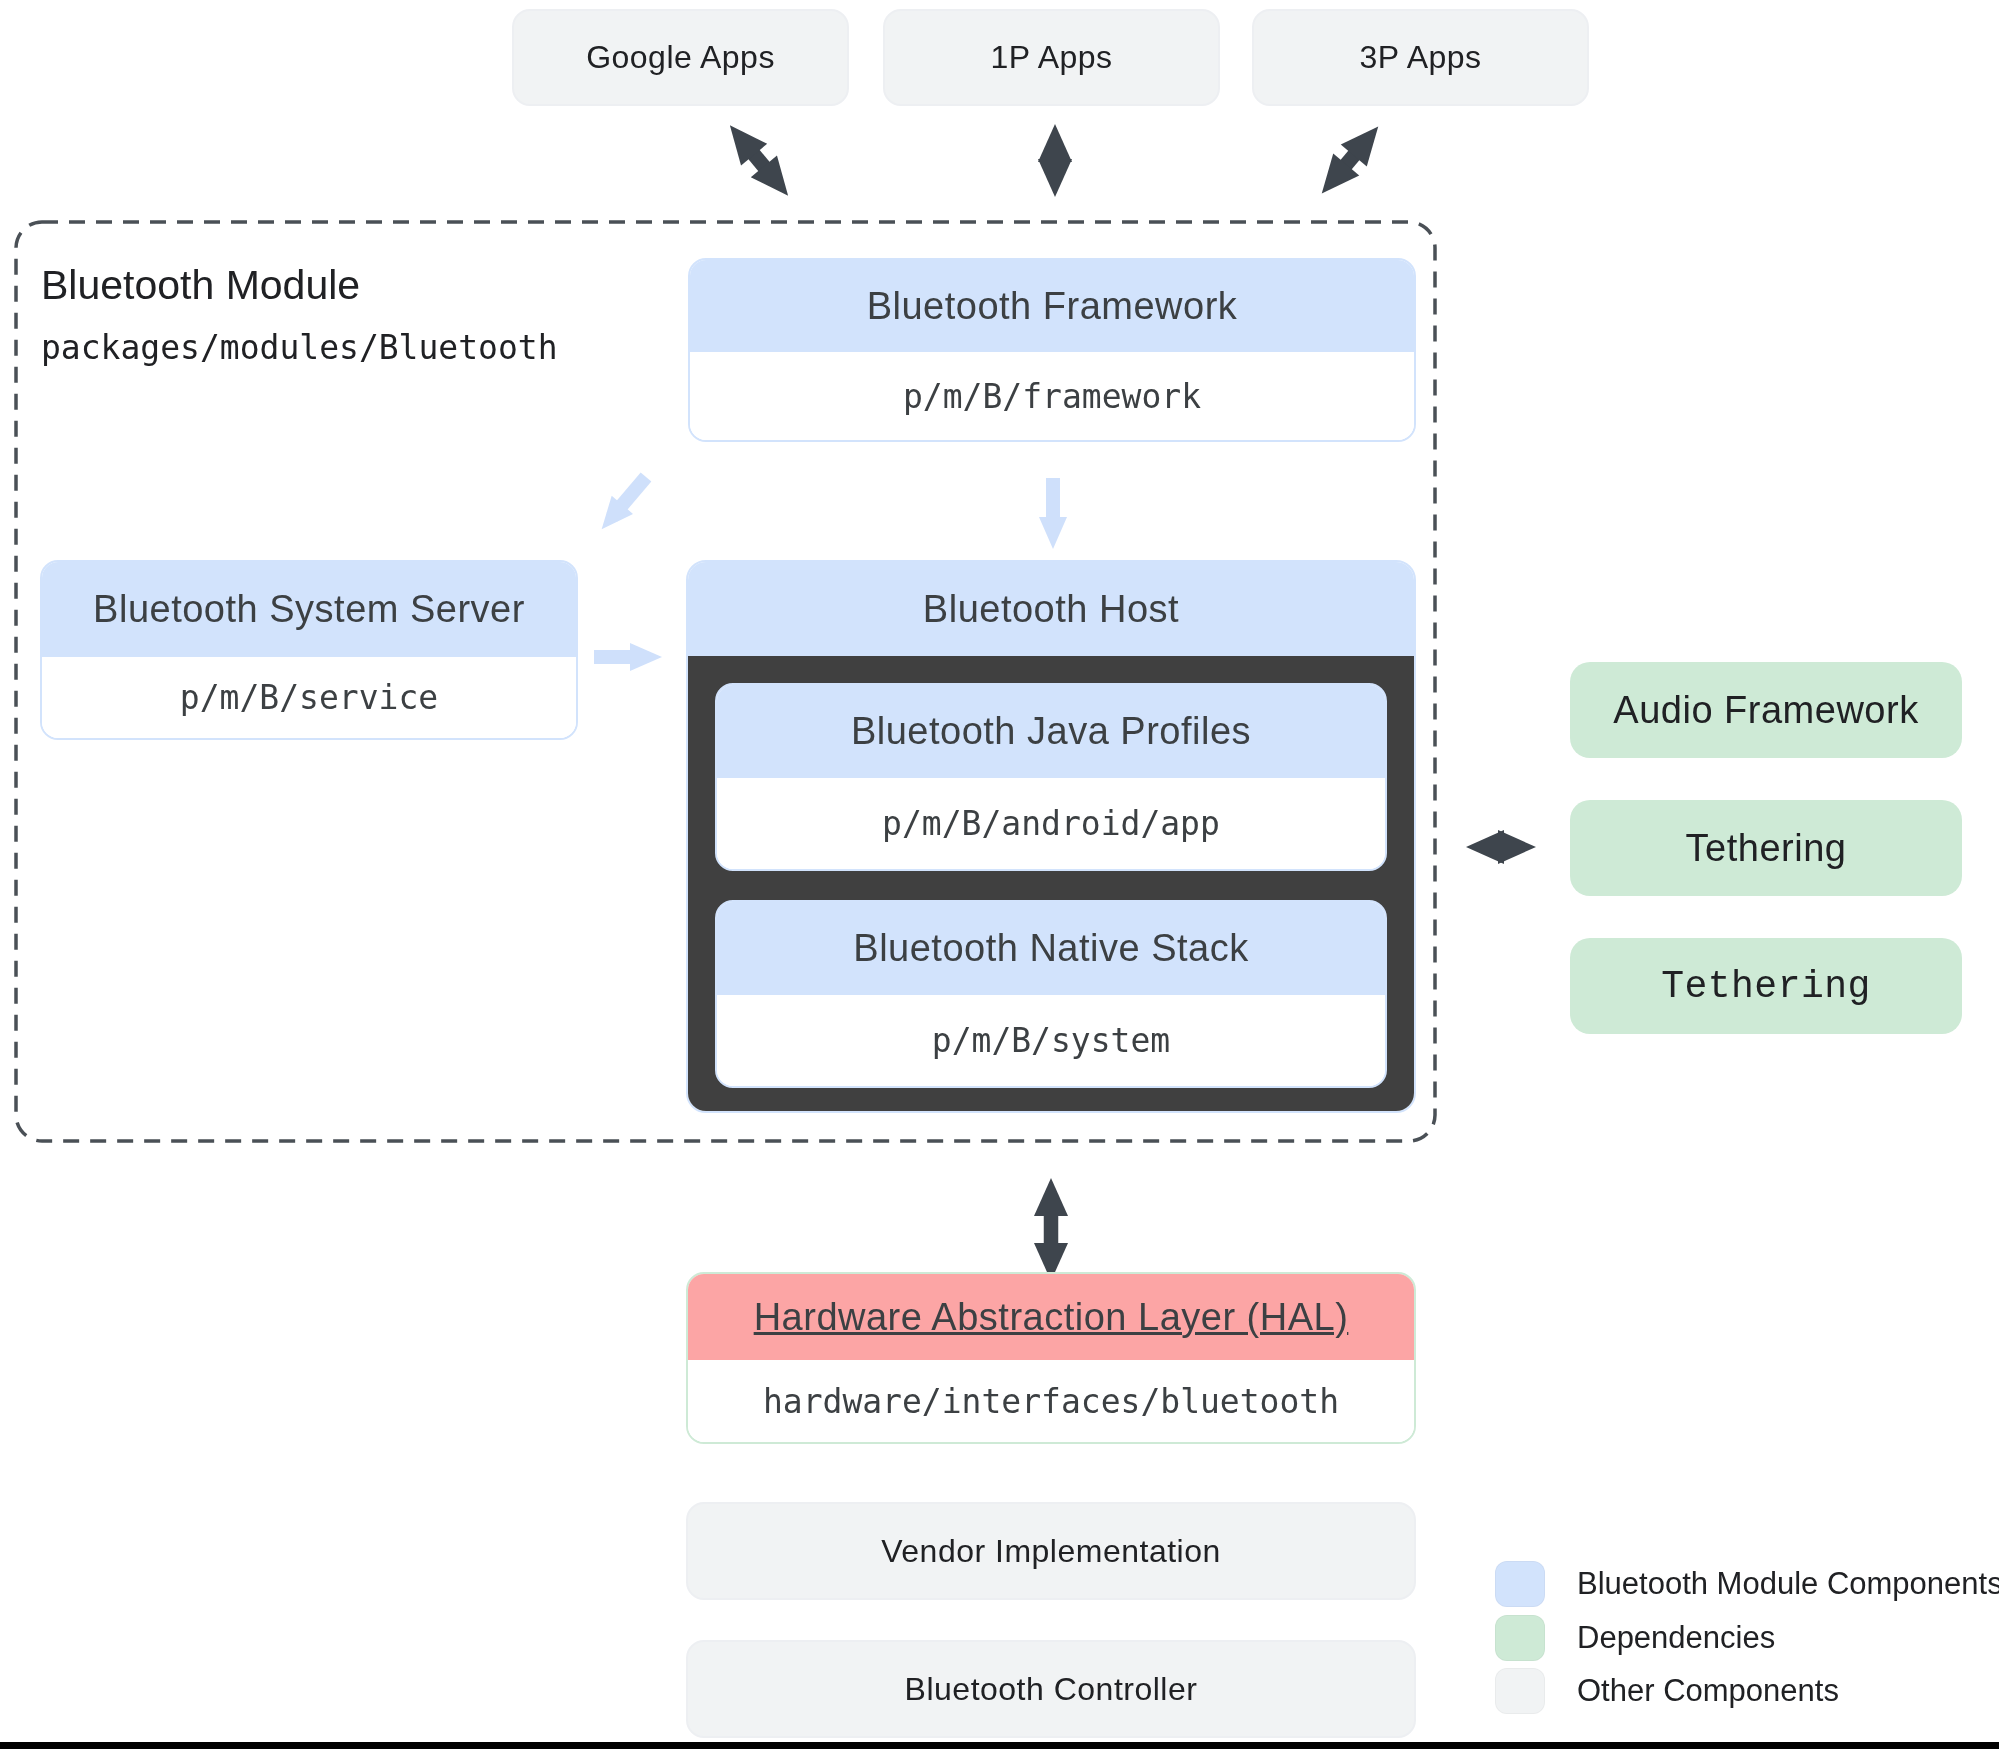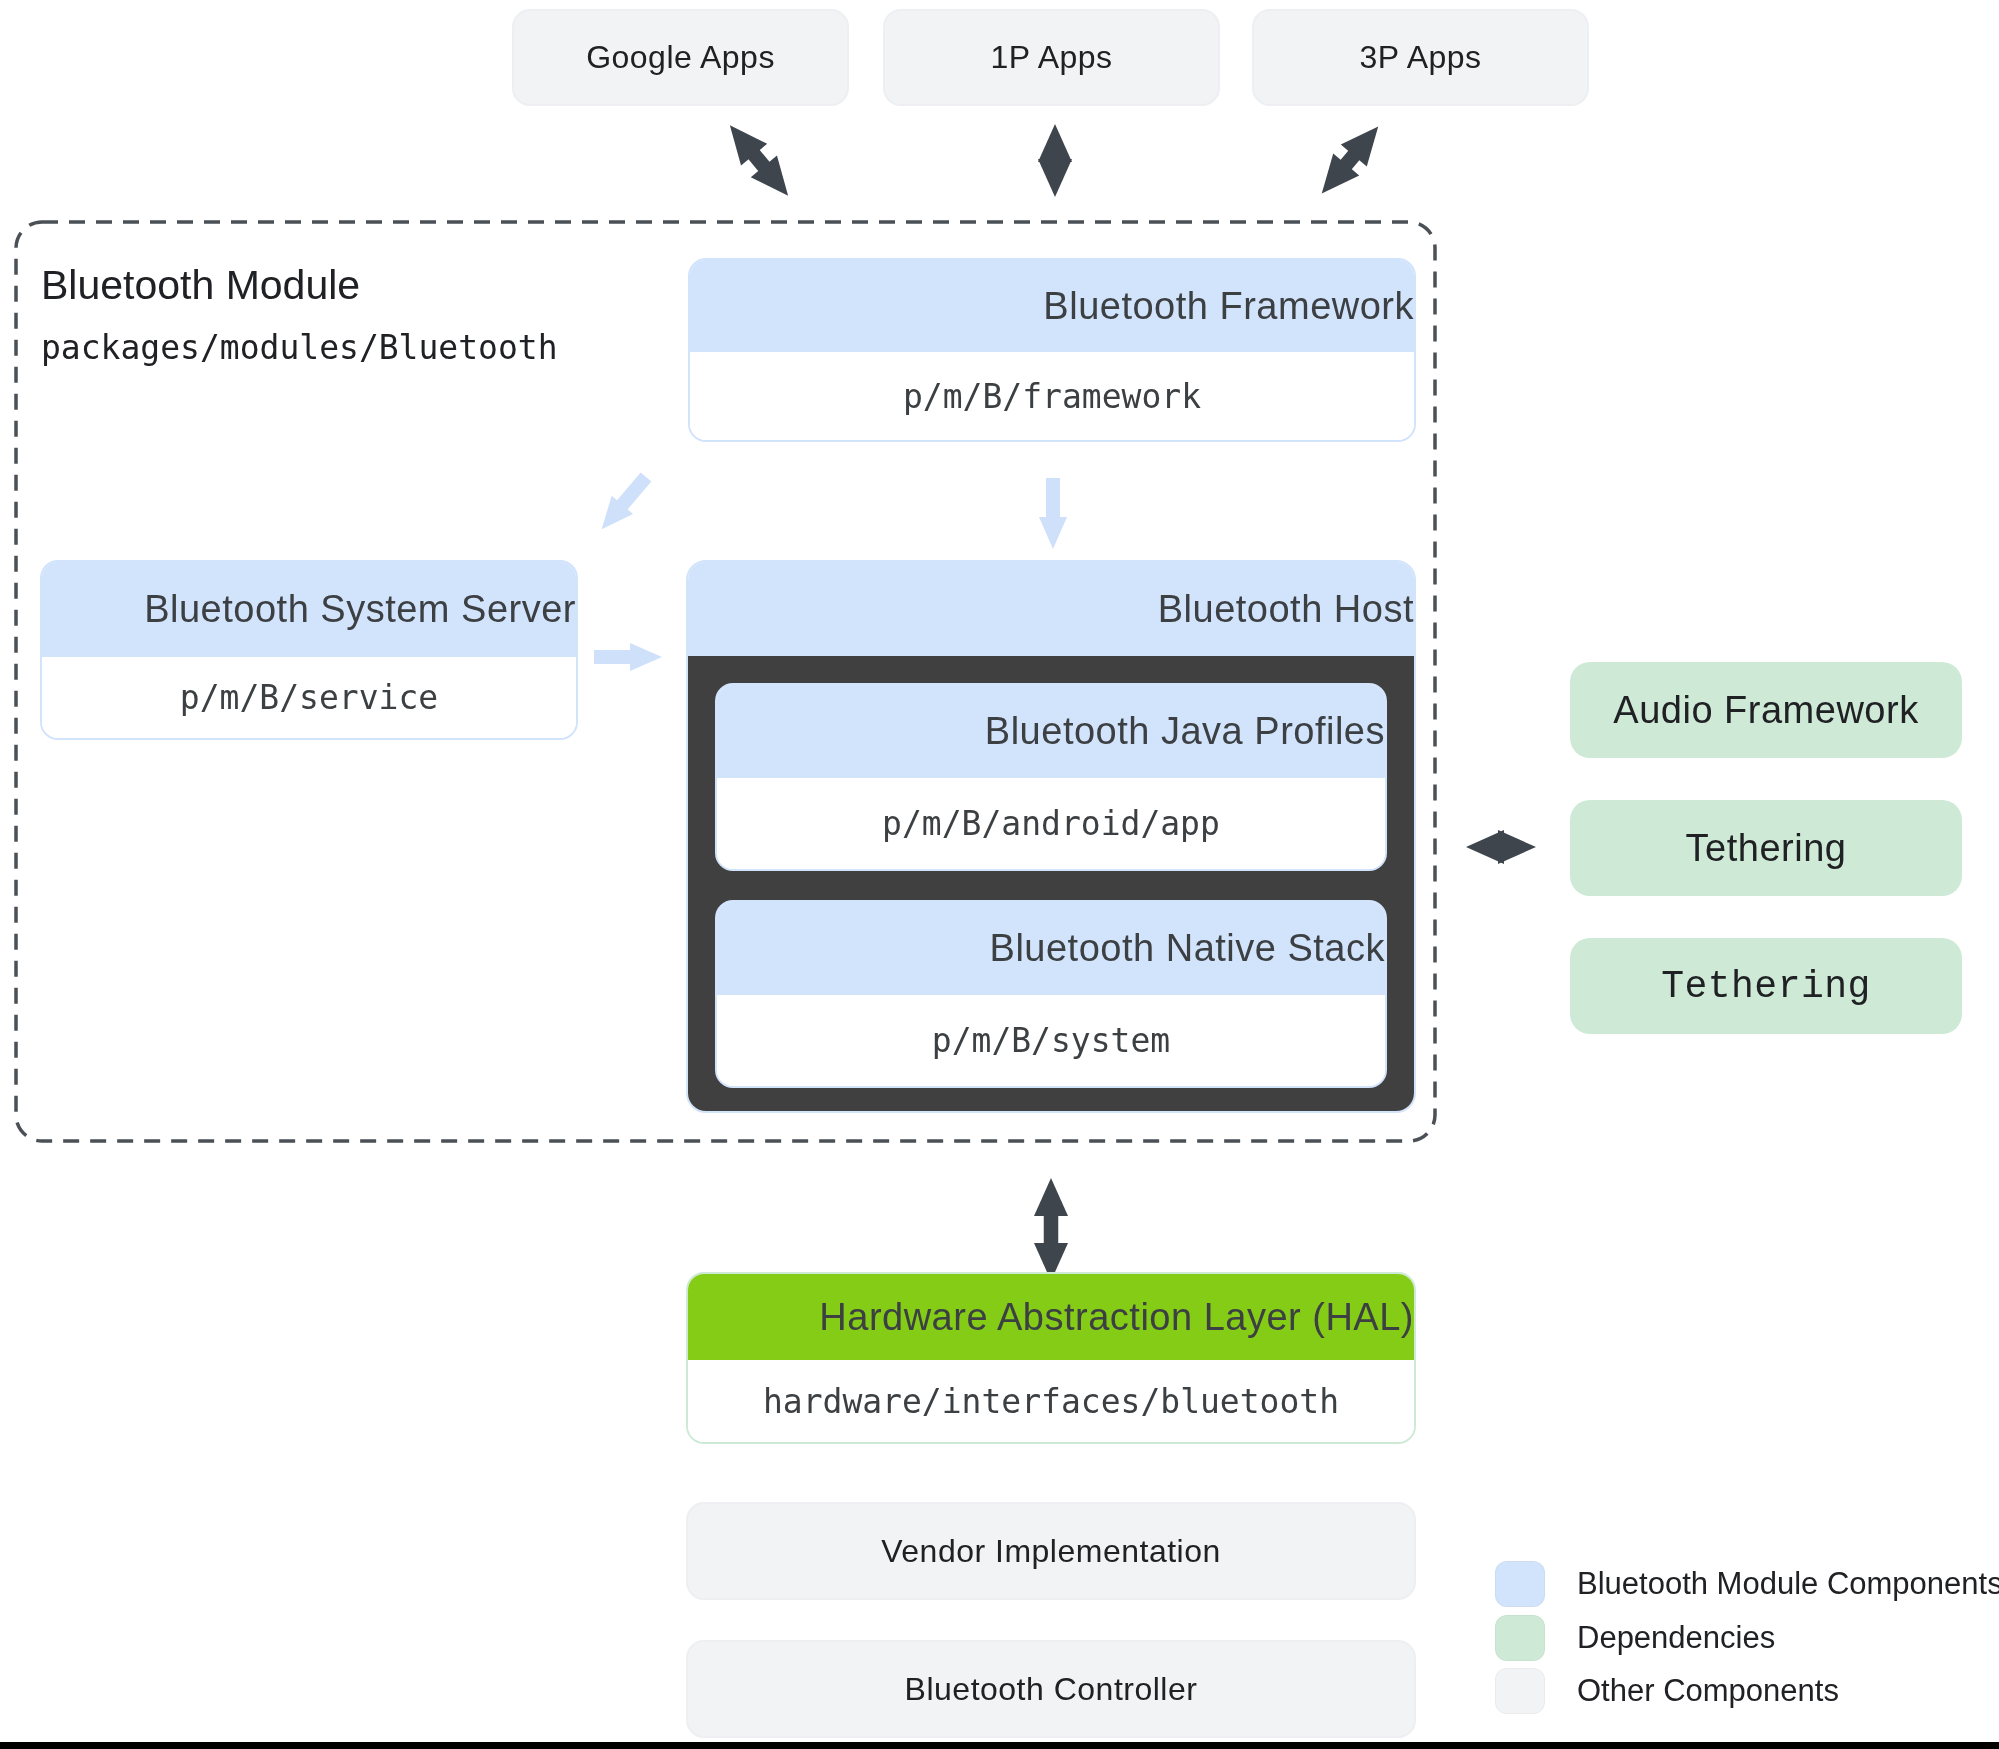--- a/index.html
+++ b/index.html
@@ -32,26 +32,26 @@
     background: #ffffff;
     border-radius: 18px;
     display: flex; flex-direction: column;
     overflow: hidden;
     box-sizing: border-box;
   }
   .stack.blue  { border: 2.5px solid #d2e3fc; }
   .stack.green { border: 2.5px solid #ceead6; }
   .stack .hd {
     flex: 0 0 auto;
-    display: flex; align-items: center; justify-content: flex-end;
+    display: flex; align-items: center; justify-content: center;
     font-size: 38px; color: #3c4043;
     letter-spacing: 0.5px;
   }
   .stack.blue  .hd { background: #d2e3fc; }
-  .stack.green .hd { background: #84cc16; }
+  .stack.green .hd { background: #fca5a5; text-decoration: underline; }
   .stack .bd {
     flex: 1 1 auto;
     display: flex; align-items: center; justify-content: center;
     font-size: 33px; color: #3c4043;
     background: #ffffff;
   }
 
   
   .host-bd {
     flex: 1 1 auto;

